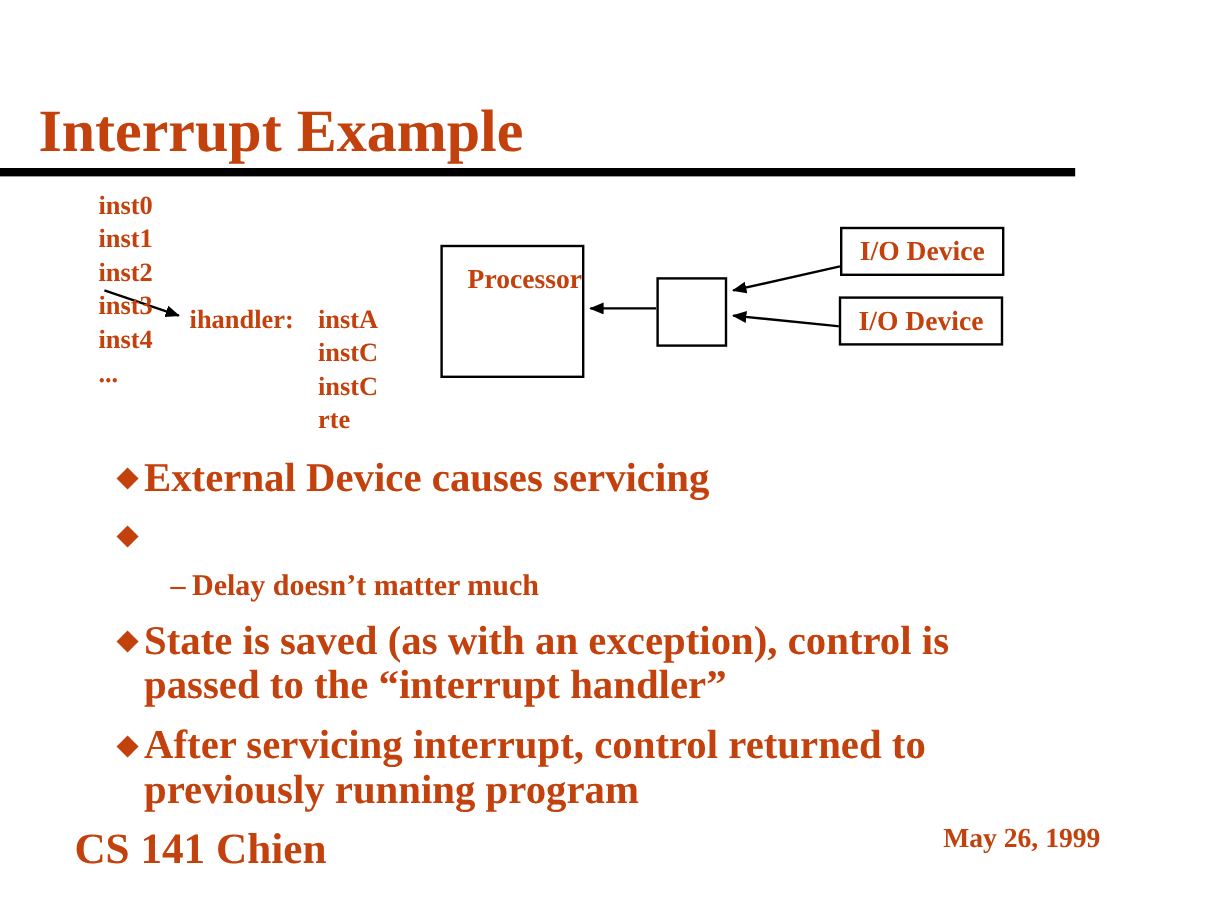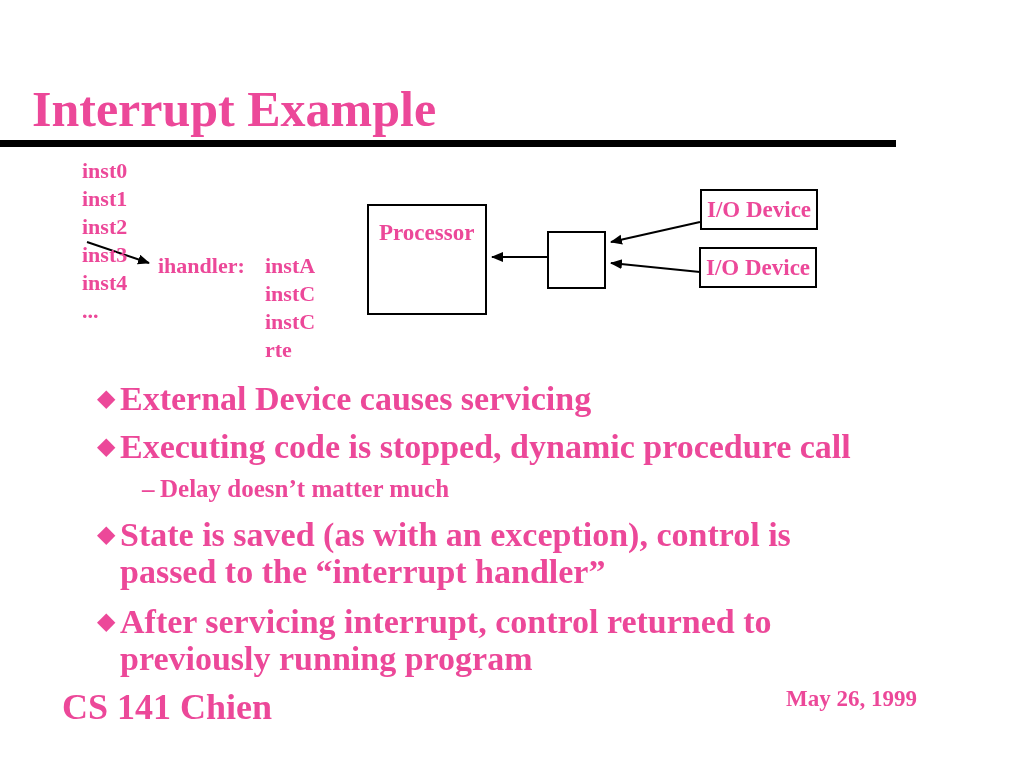--- a/index.html
+++ b/index.html
@@ -3,21 +3,21 @@
 <meta charset="utf-8">
 <style>
   html,body{margin:0;padding:0;background:#ffffff;}
   .slide{
     position:relative;
     width:1024px;height:768px;
     background:#ffffff;
     overflow:hidden;
     font-family:"Liberation Serif","DejaVu Serif",serif;
     font-weight:bold;
-    color:#ec4899;
+    color:#c2410c;
   }
   
   .title{
     position:absolute;left:32px;top:84px;
     font-size:50px;line-height:1;letter-spacing:0px;
     white-space:nowrap;margin:0;font-weight:bold;
   }
   .rule{
     position:absolute;left:0;top:140px;width:896px;height:7px;
     background:#000000;
@@ -32,28 +32,28 @@
     font-size:22px;line-height:28px;white-space:nowrap;
   }
   .handler-list{
     position:absolute;left:265px;top:252px;
     font-size:22px;line-height:28px;
   }
   .box{
     position:absolute;border:2px solid #000000;background:#ffffff;
     box-sizing:border-box;
   }
-  .proc-box{left:367px;top:204px;width:120px;height:111px;}
+  .proc-box{left:367px;top:204px;width:120px;height:111px;text-align:right;}
   .proc-label{display:block;padding:14px 0 0 10px;font-size:23px;}
   .ic-box{left:547px;top:231px;width:59px;height:58px;}
   .ic-label{
     position:absolute;left:540px;top:287px;
     font-size:23px;line-height:28px;white-space:pre-line;
   }
-  .io-box{width:118px;height:41px;text-align:center;}
+  .io-box{width:137px;height:41px;text-align:center;}
   .io-box span{display:block;line-height:37px;font-size:23px;}
   .io1{left:700px;top:189px;}
   .io2{left:699px;top:247px;}
   .arrows{position:absolute;left:0;top:0;pointer-events:none;}
   
   .bullet{
     position:absolute;left:97px;width:840px;
     display:flex;align-items:flex-start;
     font-size:34px;line-height:37px;
   }
@@ -125,21 +125,20 @@
   <div class="box io-box io2">
     <span>I/O Device</span>
   </div>
 
   <div class="bullet b1">
     <span class="mk">◆</span>
     <span class="tx">External Device causes servicing</span>
   </div>
   <div class="bullet b2">
     <span class="mk">◆</span>
-    <span class="tx">Executing code is stopped, dynamic procedure call</span>
   </div>
   <div class="bullet b3">
     <span class="mk">–</span>
     <span class="tx">Delay doesn’t matter much</span>
   </div>
   <div class="bullet b4">
     <span class="mk">◆</span>
     <span class="tx">State is saved (as with an exception), control is
 passed to the “interrupt handler”</span>
   </div>

